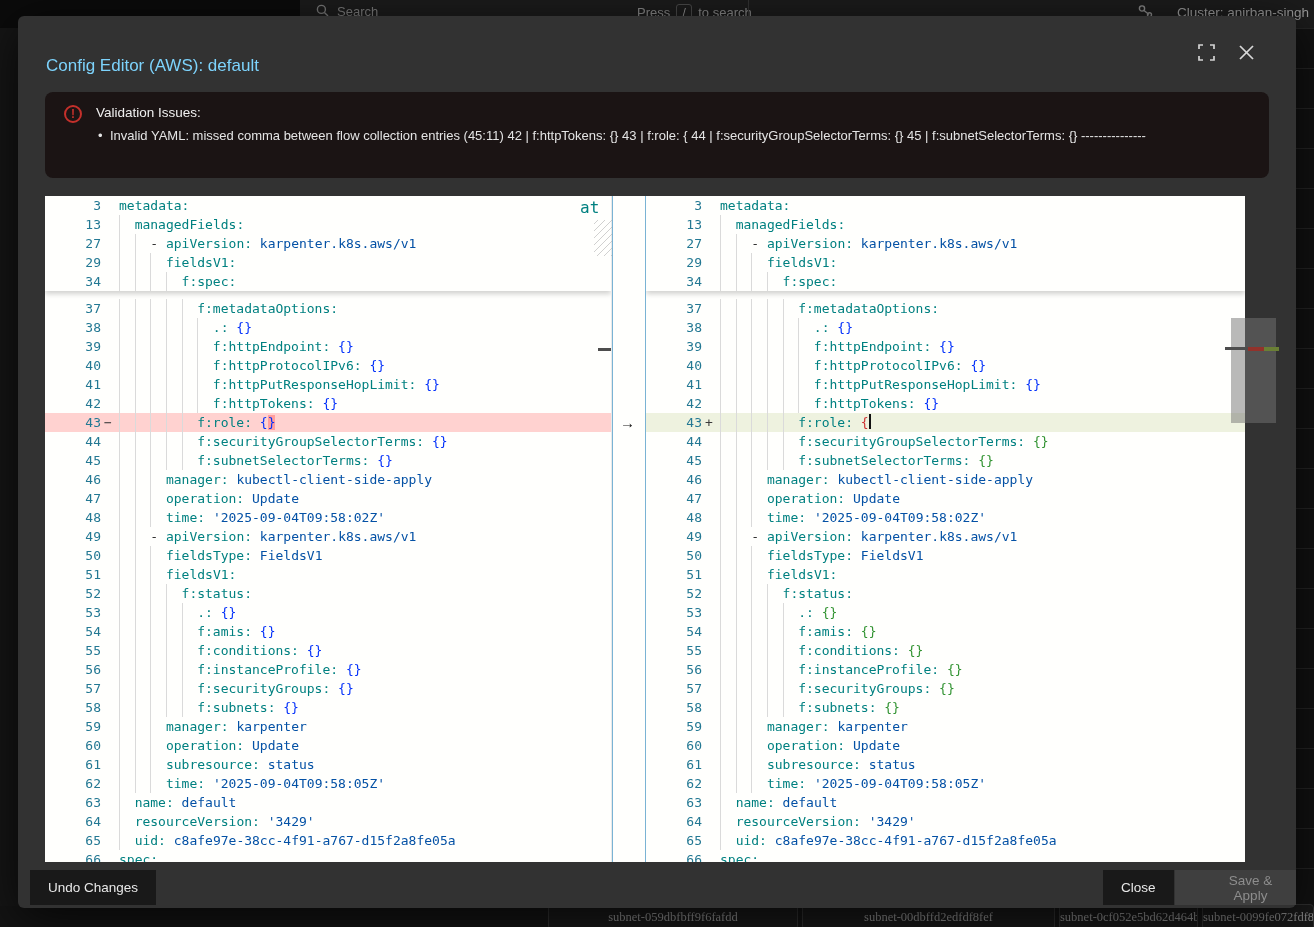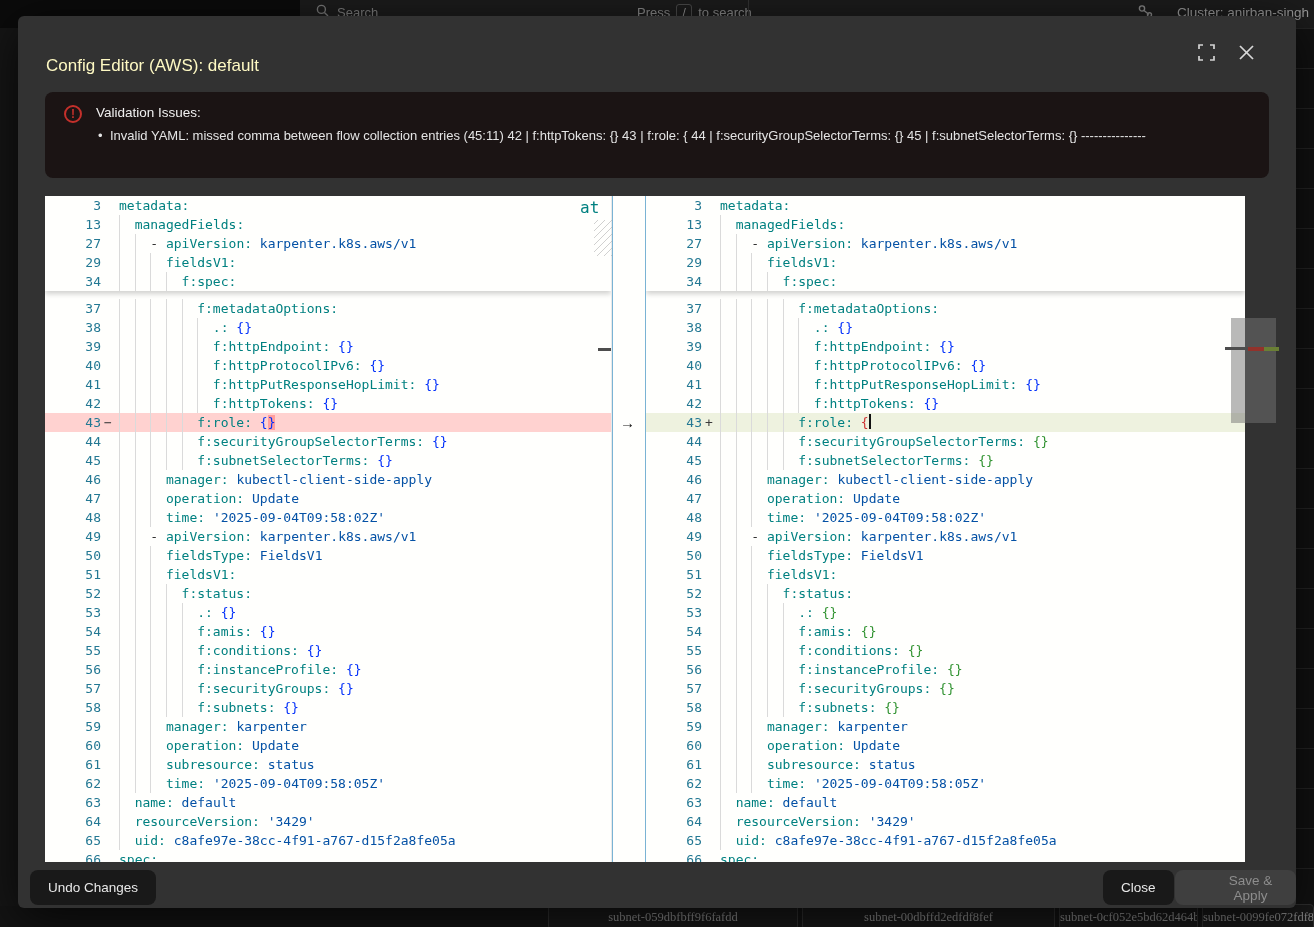--- a/index.html
+++ b/index.html
@@ -7,36 +7,36 @@
     --c-bracex:#cd3131; --c-num:#237893; --c-delbg:#ffd2d0; --c-delch:#ff9e9e; --c-addbg:#eef2df;
   }
   *{margin:0;padding:0;box-sizing:border-box;}
   html,body{background:#000;}
   #page{position:relative;width:1314px;height:927px;overflow:hidden;
         background:#161616;font-family:"Liberation Sans",sans-serif;}
 
   
   .topbar{position:absolute;left:0;top:0;width:1314px;height:28px;background:#1c1c1c;overflow:hidden;}
   .topbar .leftmask{position:absolute;left:0;top:0;width:300px;height:28px;background:#0b0b0b;}
-  .search-wrap{position:absolute;left:316px;top:4px;display:flex;align-items:center;gap:8px;color:#7d7d7d;font-size:13px;}
+  .search-wrap{position:absolute;left:316px;top:4px;display:flex;gap:8px;color:#7d7d7d;font-size:13px;}
   .press-hint{position:absolute;left:637px;top:4px;display:flex;align-items:center;gap:6px;color:#8b8b8b;font-size:13px;}
   .kbd{display:inline-block;min-width:16px;height:17px;border:1px solid #4a4a4a;border-radius:3px;
        text-align:center;font-size:11px;line-height:15px;color:#999;}
   .topbar-divider{position:absolute;left:748px;top:0;width:1px;height:28px;background:#333;}
   .cluster-wrap{position:absolute;left:1138px;top:4px;display:flex;align-items:center;gap:24px;color:#9d9d9d;font-size:13.5px;white-space:nowrap;}
   .right-strip{position:absolute;right:0;top:28px;width:18px;bottom:21px;background:#121212;
        background-image:repeating-linear-gradient(to bottom,#262626 0 1px,transparent 1px 40px);}
   .bottom-row{position:absolute;left:0;bottom:0;width:1314px;height:21px;background:#141414;overflow:visible;font-family:Liberation Serif, serif;}
   .chip{position:absolute;top:-2px;height:26px;background:#191919;border:1px solid #303030;border-radius:4px;
         color:#8f8f8f;font-size:12.5px;text-align:center;line-height:24px;overflow:hidden;white-space:nowrap;}
 
   
   .modal{position:absolute;left:18px;top:16px;width:1278px;height:892px;background:#323232;border-radius:6px;
          box-shadow:0 10px 50px rgba(0,0,0,.75);}
-  .modal-title{position:absolute;left:28px;top:40px;font-size:17px;color:#fef9c3;}
+  .modal-title{position:absolute;left:28px;top:40px;font-size:17px;color:#7dd3fc;}
   .win-icons{position:absolute;right:42px;top:28px;display:flex;gap:24px;align-items:center;}
   .win-icons svg{display:block;}
 
   .banner{position:absolute;left:27px;top:76px;width:1224px;height:86px;background:#1b1414;border-radius:8px;color:#e8e8e8;}
   .banner-icon{position:absolute;left:19px;top:13px;width:18px;height:18px;border:2px solid #c4302b;border-radius:50%;
         color:#c4302b;font-weight:bold;font-size:12px;text-align:center;line-height:14px;}
   .banner-heading{position:absolute;left:51px;top:13px;font-size:13.5px;color:#f0f0f0;}
   .banner-msg{position:absolute;left:53px;top:33px;width:1150px;font-size:13px;line-height:21px;color:#e4e4e4;}
   .banner-msg .bullet{display:inline-block;width:12px;}
   .banner-msg .msgline2{padding-left:12px;}
@@ -71,21 +71,21 @@
         background:repeating-linear-gradient(315deg,rgba(170,170,170,.55) 0 1px,transparent 1px 5px);}
   .ruler-dash-left{position:absolute;left:553px;top:152px;width:13px;height:3px;background:#4d4d4d;z-index:4;}
 
   
   .mini-slider{position:absolute;left:1213px;top:302px;width:45px;height:105px;background:rgba(115,115,115,.5);z-index:6;}
   .mini-dash{position:absolute;left:1207px;top:331px;width:23px;height:3px;background:#4d4d4d;z-index:7;}
   .mini-red{position:absolute;left:1230px;top:331px;width:16px;height:4px;background:#92322b;z-index:7;}
   .mini-green{position:absolute;left:1246px;top:331px;width:15px;height:4px;background:#6a7f35;z-index:7;}
 
   
-  .btn{position:absolute;height:35px;border:none;border-radius:8px;font-family:"Liberation Sans",sans-serif;
+  .btn{position:absolute;height:35px;border:none;border-radius:0;font-family:"Liberation Sans",sans-serif;
        font-size:13.5px;cursor:pointer;padding:0 18px;}
   .btn-dark{background:#191919;color:#e8e8e8;}
   .btn-disabled{background:#3f3f3f;color:#8d8d8d;cursor:default;padding-left:48px;}
   .btn-undo{left:12px;top:854px;}
   .btn-close{left:1085px;top:854px;}
   .btn-save{left:1157px;top:854px;}
 </style>
 </head>
 <body>
 

